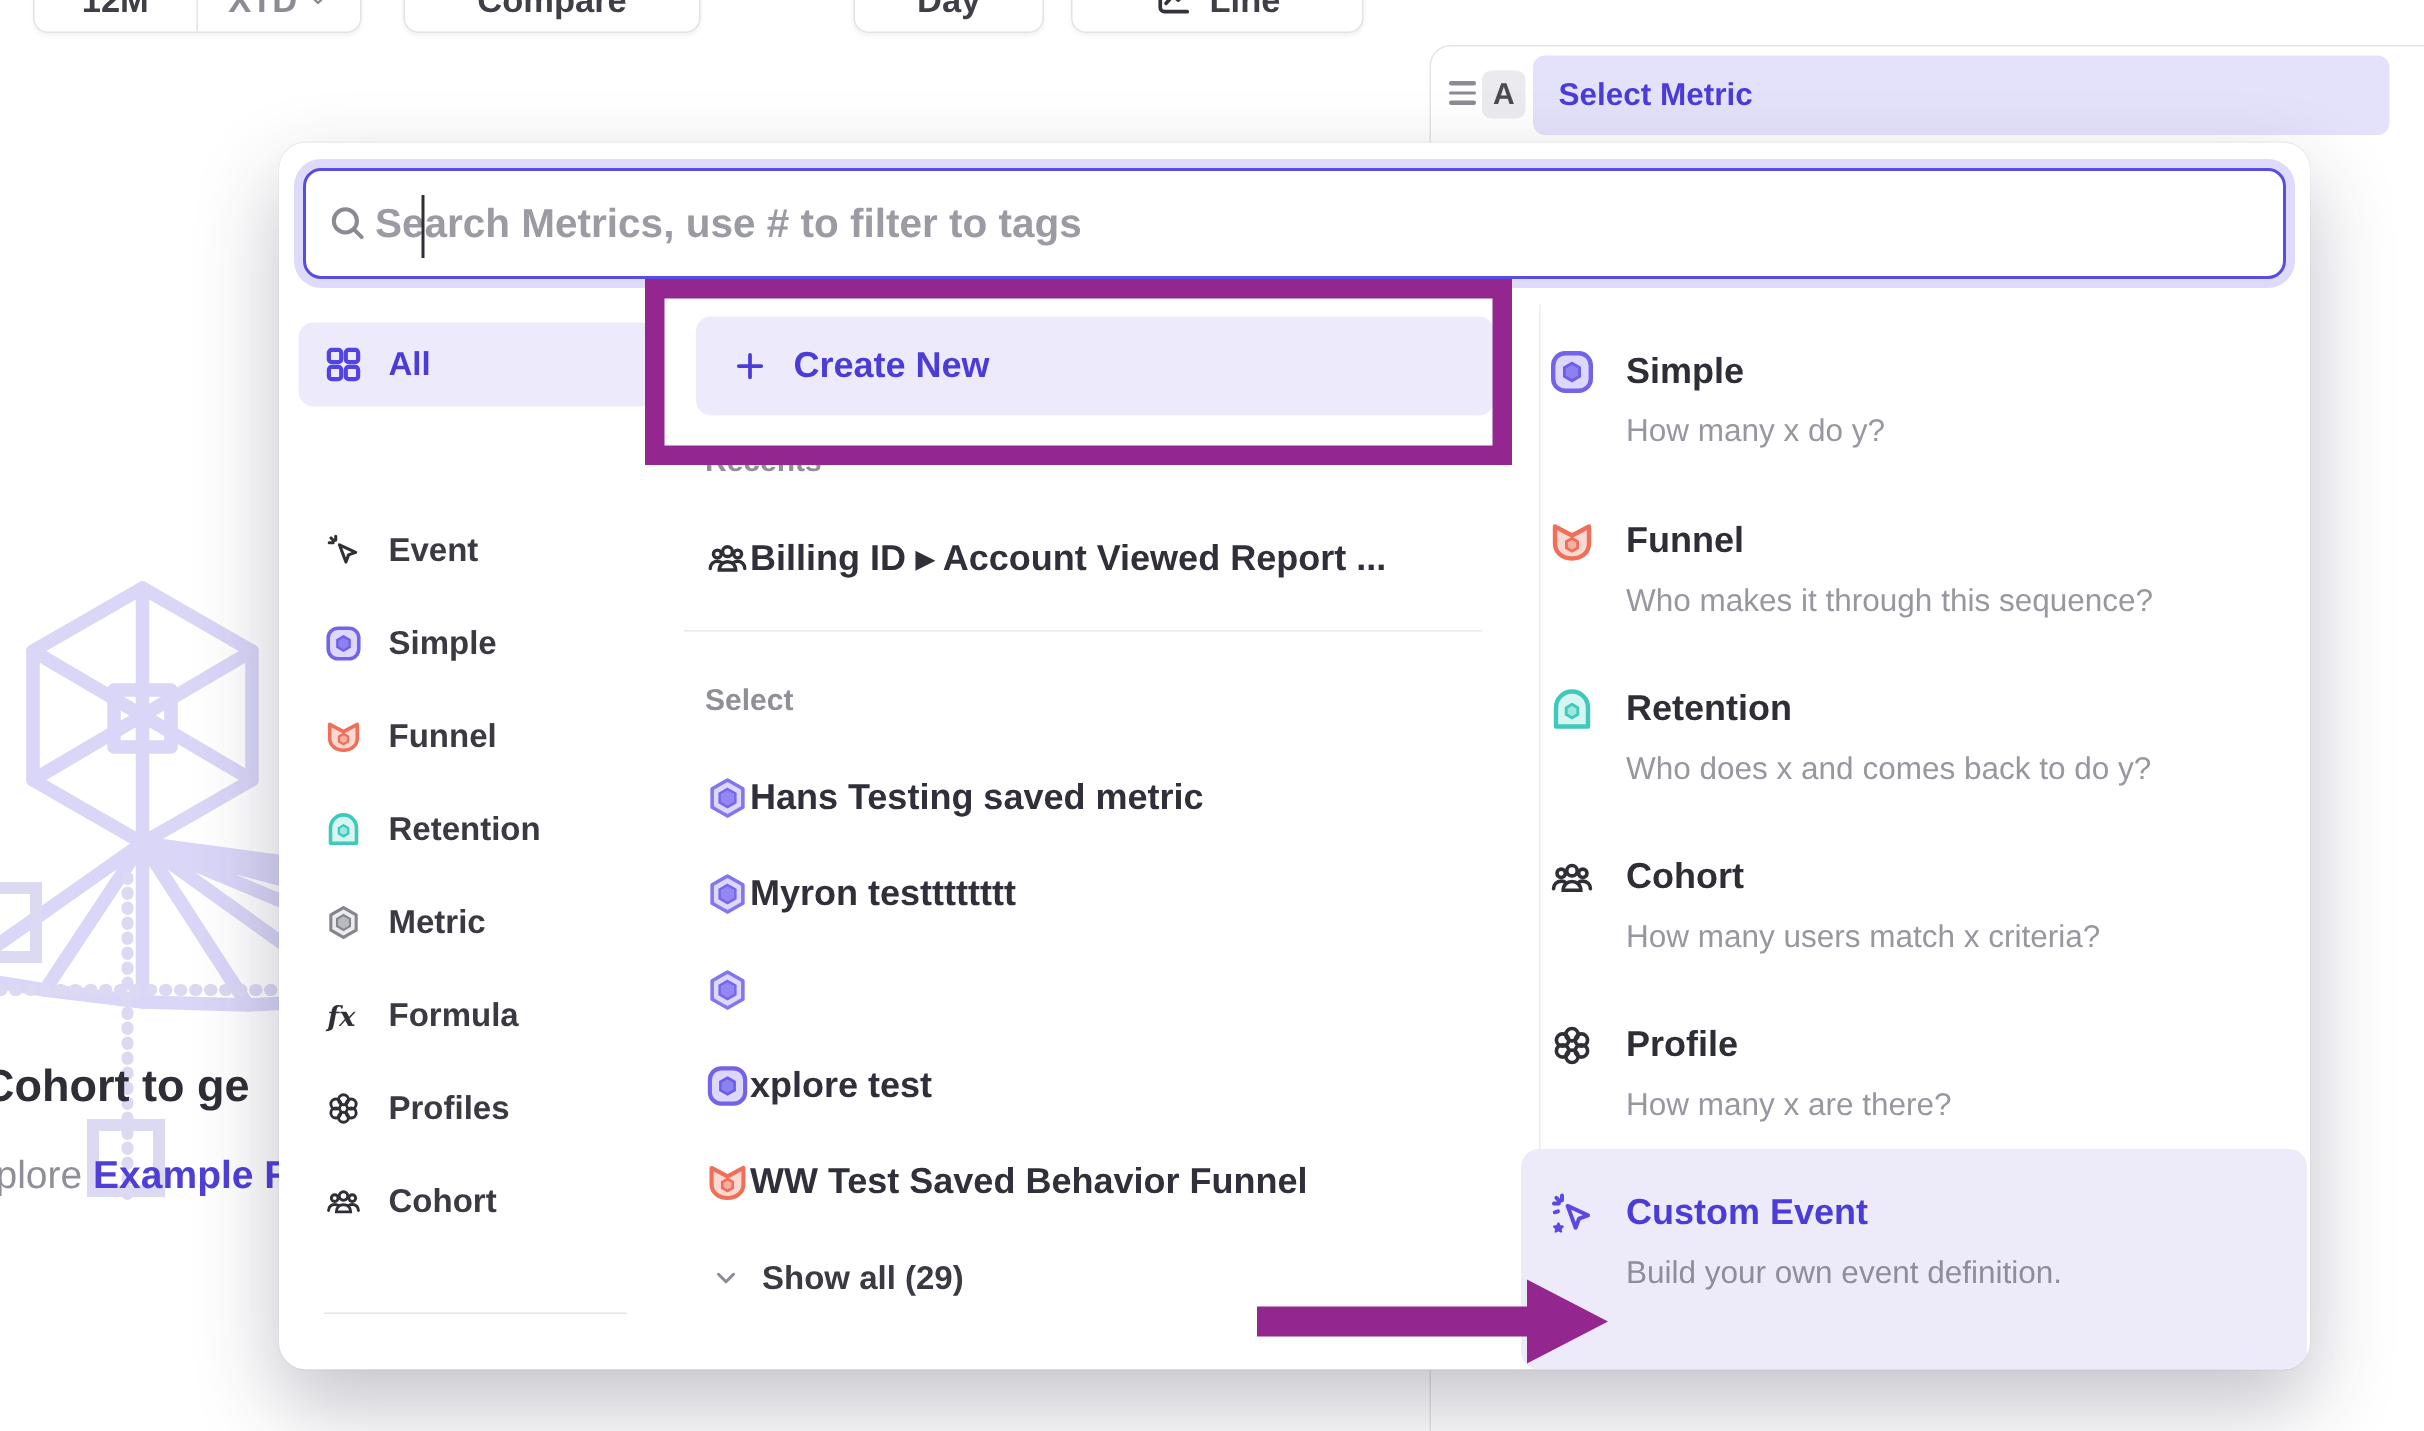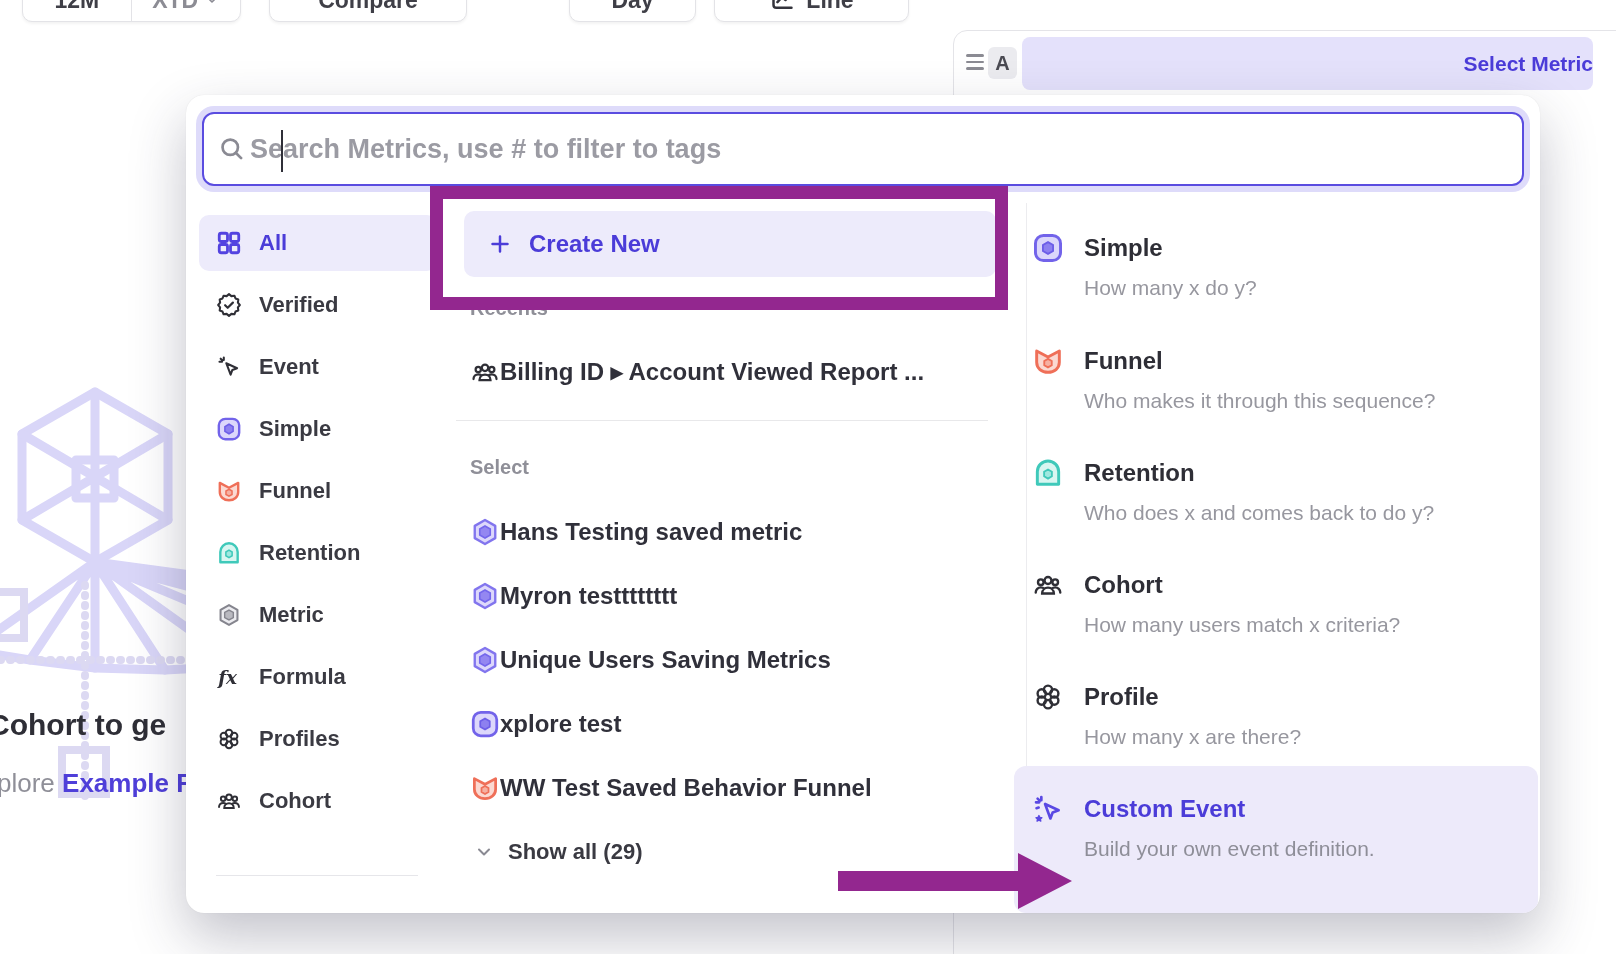--- a/index.html
+++ b/index.html
@@ -22,21 +22,21 @@
   
   .qcard{position:absolute;left:953px;top:30px;width:720px;height:1000px;background:#fff;
          border:1px solid #e4e4e8;border-radius:14px;z-index:2;}
   .drag{position:absolute;left:966px;top:54px;width:18px;height:16px;z-index:3;}
   .drag i{display:block;height:2.5px;background:#8b8b93;border-radius:2px;margin-bottom:4px;}
   .abadge{position:absolute;left:988px;top:47px;width:29px;height:32px;background:#ebebef;
           border-radius:6px;display:flex;align-items:center;justify-content:center;
           font-size:20px;font-weight:700;color:#4a4a52;z-index:3;}
   .mpill{position:absolute;left:1022px;top:37px;width:571px;height:53px;background:#e4e1fb;
          border-radius:8px;display:flex;align-items:center;padding-left:17px;
-         font-size:21px;font-weight:700;color:#4b3cd8;z-index:3;justify-content:flex-end;}
+         font-size:21px;font-weight:700;color:#4b3cd8;z-index:3;}
 
   
   .illus{position:absolute;left:0;top:330px;z-index:1;}
   .bg-headline{position:absolute;left:-12px;top:708px;font-size:30px;font-weight:700;color:#2e2e36;
                white-space:nowrap;z-index:1;}
   .bg-subline{position:absolute;left:-16px;top:768px;font-size:26px;color:#8f8f98;white-space:nowrap;z-index:1;}
   .bg-subline .lnk{color:#4f3fd9;font-weight:600;}
 
   
   .modal{position:absolute;left:186px;top:95px;width:1354px;height:818px;background:#fff;
@@ -235,26 +235,20 @@
       <div class="caret"></div>
       <input type="text" placeholder="Search Metrics, use # to filter to tags" style="">
     </div>
 
     <div class="srow active" style="top:120px">
         <svg width="26" height="26" viewBox="0 0 24 24">
           <use href="#i-grid"></use>
         </svg>
         <span>All</span>
       </div>
-    <div class="srow" style="top:182px">
-        <svg width="26" height="26" viewBox="0 0 24 24">
-          <use href="#i-verified"></use>
-        </svg>
-        <span>Verified</span>
-      </div>
     <div class="srow" style="top:244px">
         <svg width="26" height="26" viewBox="0 0 24 24">
           <use href="#i-event"></use>
         </svg>
         <span>Event</span>
       </div>
     <div class="srow" style="top:306px">
         <svg width="26" height="26" viewBox="0 0 24 24">
           <use href="#i-simple"></use>
         </svg>
@@ -331,21 +325,20 @@
     <div class="mitem" style="top:476px">
         <svg width="30" height="30" viewBox="0 0 24 24">
           <use href="#i-hexmetric"></use>
         </svg>
         <span>Myron testttttttt</span>
       </div>
     <div class="mitem" style="top:540px">
         <svg width="30" height="30" viewBox="0 0 24 24">
           <use href="#i-hexmetric"></use>
         </svg>
-        <span>Unique Users Saving Metrics</span>
       </div>
     <div class="mitem" style="top:604px">
         <svg width="30" height="30" viewBox="0 0 24 24">
           <use href="#i-simple"></use>
         </svg>
         <span>xplore test</span>
       </div>
     <div class="mitem" style="top:668px">
         <svg width="30" height="30" viewBox="0 0 24 24">
           <use href="#i-funnel"></use>

